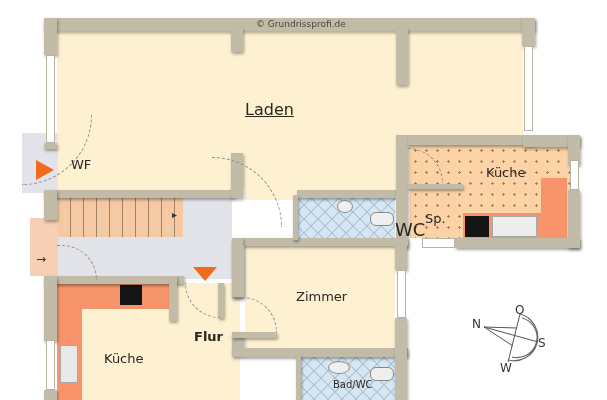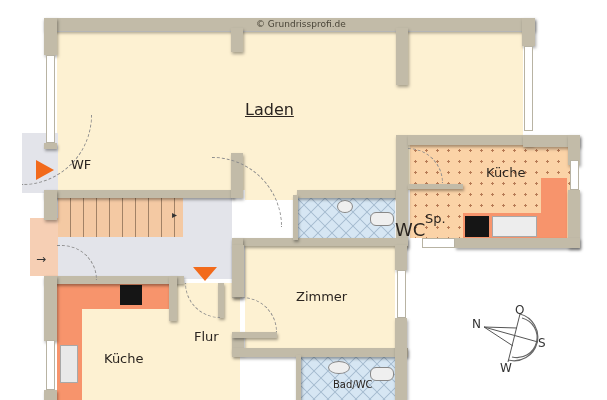--- a/index.html
+++ b/index.html
@@ -111,21 +111,21 @@
 <div class="abs" style="left:328px;top:361px;width:20px;height:11px;border-radius:50%;background:#efefef;border:1px solid #888;"></div>
 <div class="abs" style="left:370px;top:367px;width:22px;height:12px;border-radius:6px;background:#efefef;border:1px solid #888;"></div>
 
 <div class="label" style="left:256px;top:19px;font-size:9px;color:#4a4538;">© Grundrissprofi.de</div>
 <div class="label" style="left:245px;top:100px;font-size:16px;text-decoration:underline;">Laden</div>
 <div class="label" style="left:71px;top:157px;font-size:13px;">WF</div>
 <div class="label" style="left:486px;top:165px;font-size:13px;">Küche</div>
 <div class="label" style="left:425px;top:211px;font-size:13px;">Sp.</div>
 <div class="label" style="left:356px;top:219px;font-size:18px;margin-left:39px;">WC</div>
 <div class="label" style="left:296px;top:289px;font-size:13px;">Zimmer</div>
-<div class="label" style="left:194px;top:329px;font-size:13px;">Flur</div>
+<div class="label" style="left:194px;top:329px;font-size:13px;font-weight:bold;">Flur</div>
 <div class="label" style="left:104px;top:351px;font-size:13px;">Küche</div>
 <div class="label" style="left:333px;top:379px;font-size:10px;">Bad/WC</div>
 
 <div class="abs" style="left:460px;top:300px;width:100px;height:80px;">
   <svg width="100" height="80" viewBox="0 0 100 80">
     <path d="M 60 14 A 22 22 0 0 1 48 60" fill="none" stroke="#666" stroke-width="1.2"></path>
     <path d="M 62 18 A 18 18 0 0 1 52 57" fill="none" stroke="#666" stroke-width="1.2"></path>
     <line x1="60" y1="14" x2="48" y2="62" stroke="#555" stroke-width="1"></line>
     <line x1="24" y1="27" x2="78" y2="42" stroke="#555" stroke-width="1"></line>
     <line x1="24" y1="27" x2="57" y2="28" stroke="#555" stroke-width="1"></line>

